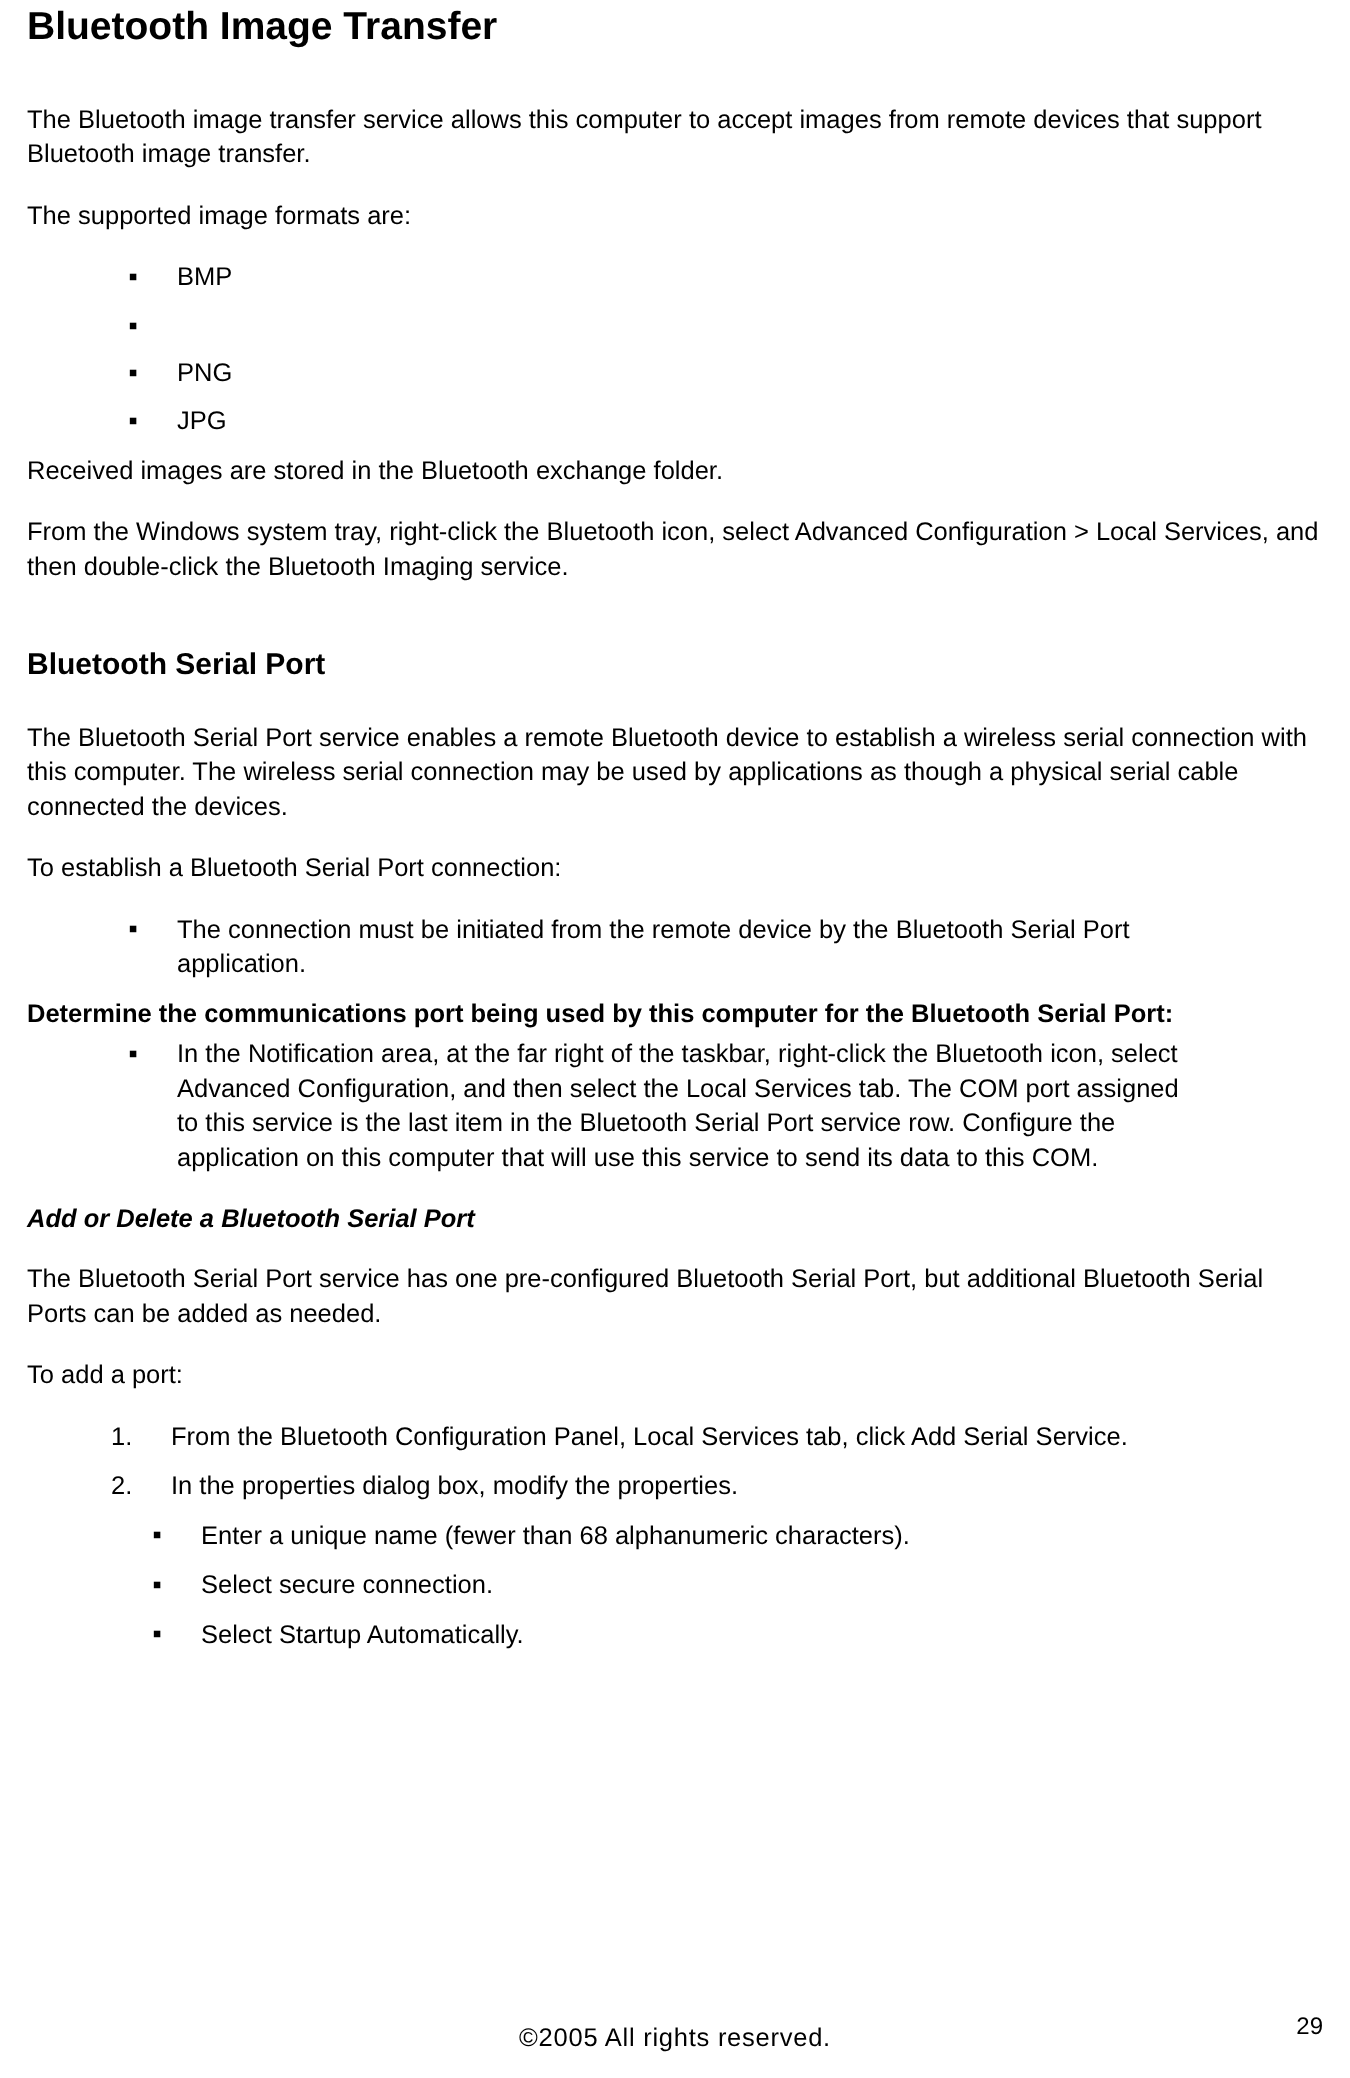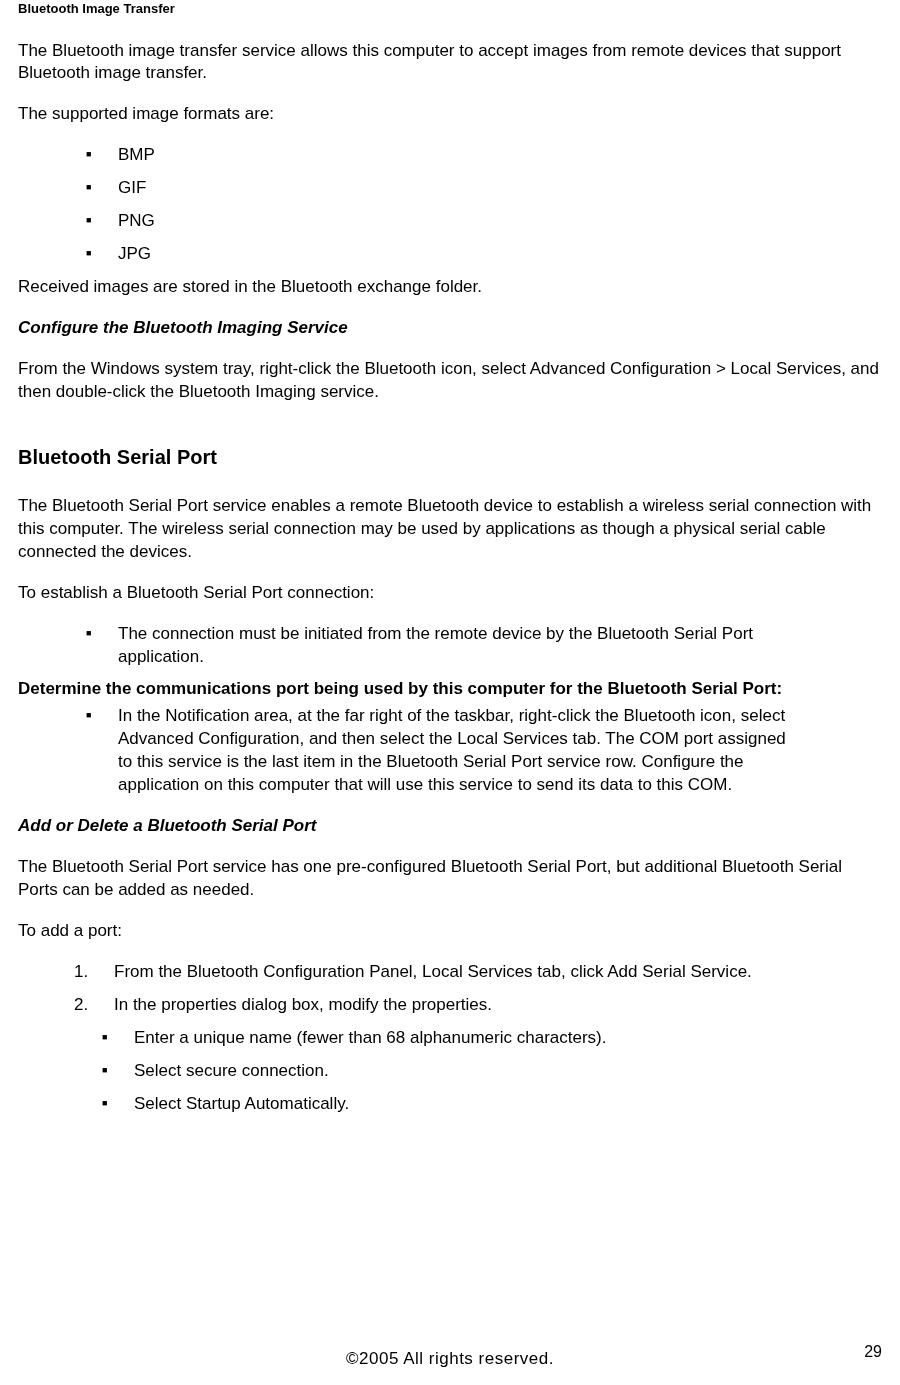--- a/index.html
+++ b/index.html
@@ -13,23 +13,23 @@
       color: #000;
       background: #fff;
       width: 900px;
       height: 1385px;
       padding: 0 18px;
       position: relative;
       line-height: 1.35;
     }
     .h2 {
       font-weight: bold;
-      font-size: 13px;
+      font-size: 26px;
       margin-top: 0;
-      margin-bottom: 22px;
+      margin-bottom: 34px;
     }
     .h2-spaced {
       font-weight: bold;
       font-size: 20px;
       margin-top: 40px;
       margin-bottom: 24px;
     }
     .h3 {
       font-weight: bold;
       font-style: italic;
@@ -108,35 +108,33 @@
   <div class="para">The Bluetooth image transfer service allows this computer to accept images from remote devices that support Bluetooth image transfer.</div>
   <div class="para">The supported image formats are:</div>
 
   <div class="bullet-list">
     <div class="bullet-item">
       <span class="bullet-marker">■</span>
       <span class="bullet-text">BMP</span>
     </div>
     <div class="bullet-item">
       <span class="bullet-marker">■</span>
-      <span class="bullet-text">GIF</span>
     </div>
     <div class="bullet-item">
       <span class="bullet-marker">■</span>
       <span class="bullet-text">PNG</span>
     </div>
     <div class="bullet-item">
       <span class="bullet-marker">■</span>
       <span class="bullet-text">JPG</span>
     </div>
   </div>
 
   <div class="para">Received images are stored in the Bluetooth exchange folder.</div>
 
-  <div class="h3">Configure the Bluetooth Imaging Service</div>
   <div class="para">From the Windows system tray, right-click the Bluetooth icon, select Advanced Configuration &gt; Local Services, and then double-click the Bluetooth Imaging service.</div>
 </div>
 
 <div>
   <div class="h2-spaced">Bluetooth Serial Port</div>
   <div class="para">The Bluetooth Serial Port service enables a remote Bluetooth device to establish a wireless serial connection with this computer. The wireless serial connection may be used by applications as though a physical serial cable connected the devices.</div>
   <div class="para">To establish a Bluetooth Serial Port connection:</div>
 
   <div class="bullet-list">
     <div class="bullet-item">

